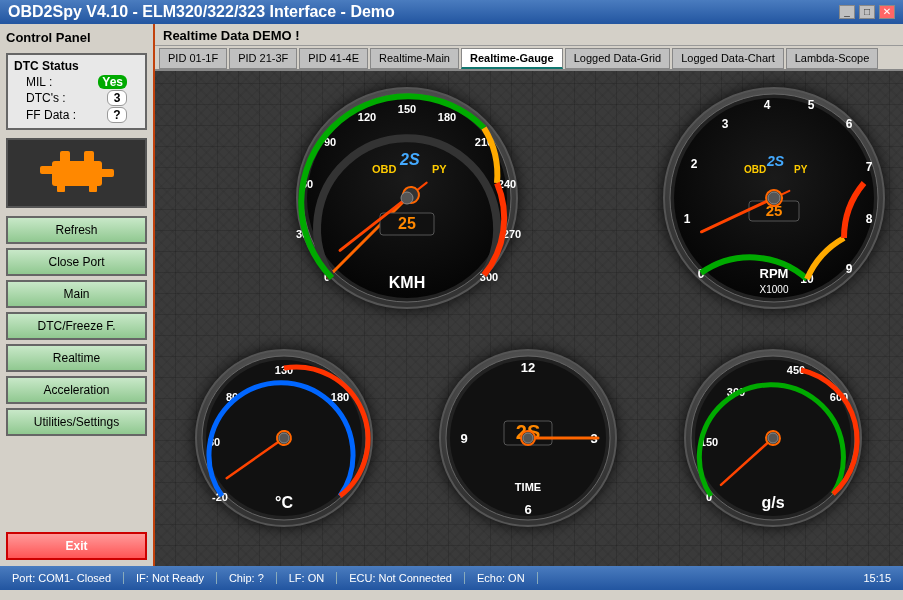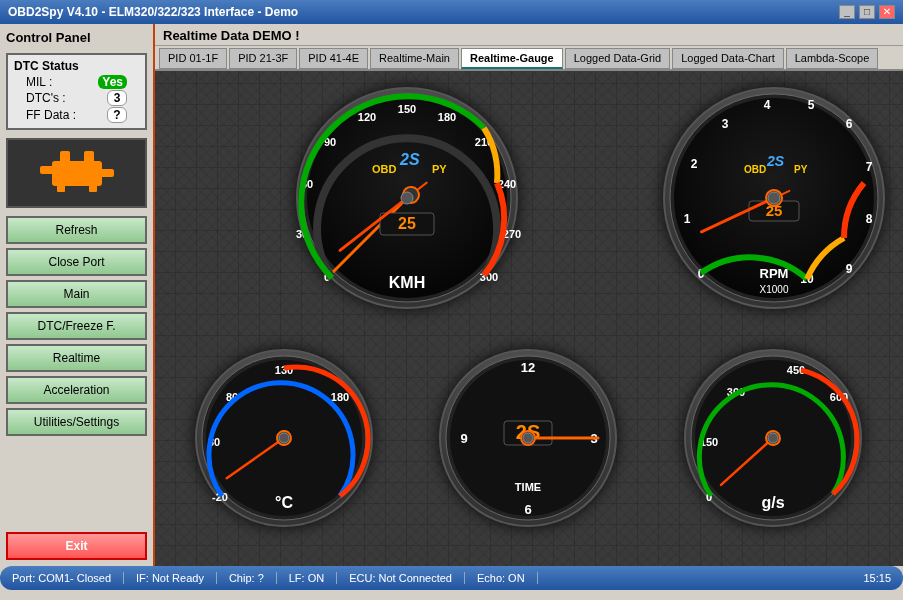--- a/index.html
+++ b/index.html
@@ -15,21 +15,21 @@
     
     #titlebar {
       background: linear-gradient(to bottom, #4a7cbf, #2255a0);
       color: white;
       padding: 4px 8px;
       display: flex;
       align-items: center;
       justify-content: space-between;
       height: 24px;
     }
-    #titlebar .title { font-size: 12px; font-weight: bold; }
+    #titlebar .title { font-size: 16px; font-weight: bold; }
     #titlebar .controls { display: flex; gap: 4px; }
     #titlebar .controls span {
       display: inline-block;
       width: 16px; height: 14px;
       background: #c0c0c0;
       border: 1px solid #888;
       text-align: center;
       line-height: 12px;
       font-size: 10px;
       color: #333;
@@ -209,21 +209,20 @@
 
     
     #statusbar {
       background: linear-gradient(to bottom, #4a7cbf, #2255a0);
       color: white;
       display: flex;
       padding: 3px 0;
       font-size: 11px;
       height: 24px;
       align-items: center;
-      border-radius: 12px;
     }
     .status-item {
       padding: 0 12px;
       border-right: 1px solid #8ab;
       white-space: nowrap;
     }
     .status-item:last-child { border-right: none; margin-left: auto; }
   </style>
 </head>
 <body>

